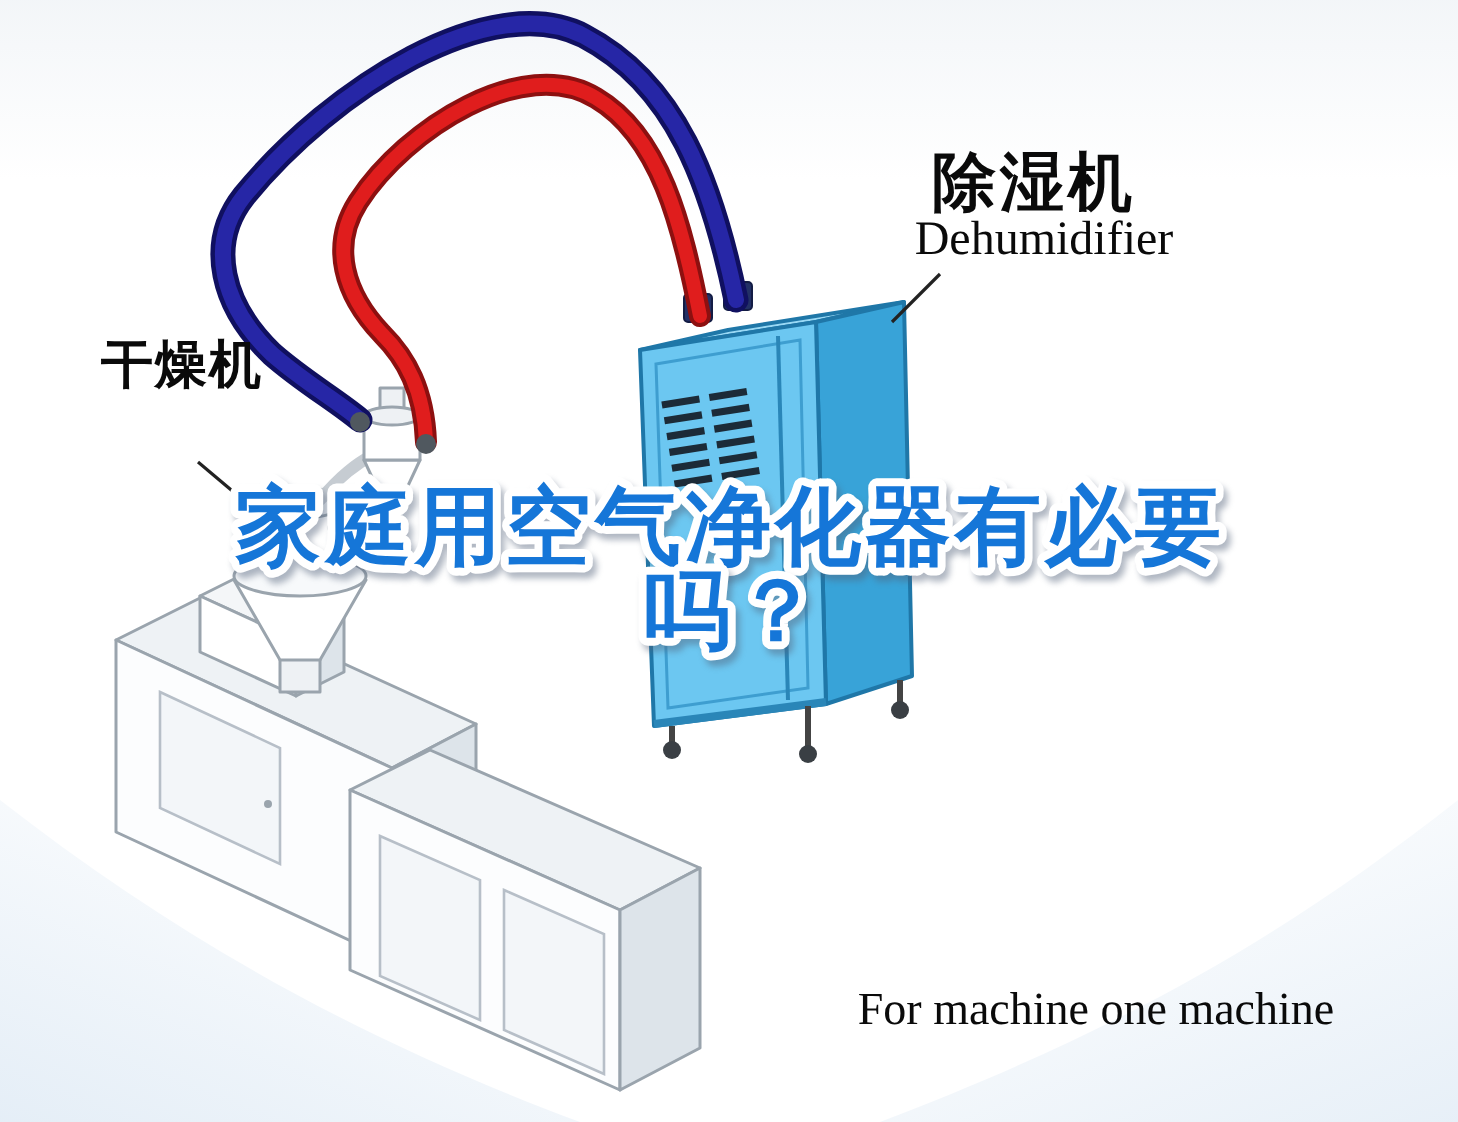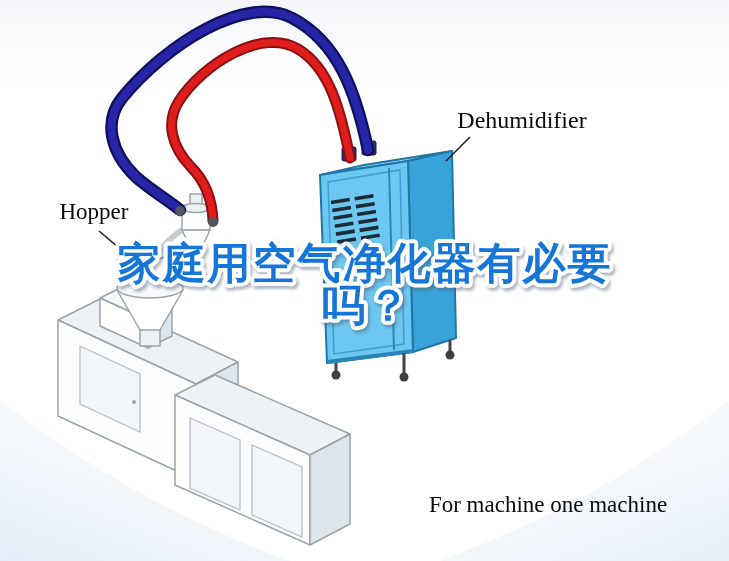--- a/index.html
+++ b/index.html
@@ -139,17 +139,18 @@
     <circle cx="180" cy="211" r="5" fill="#50585f"></circle>
     <circle cx="213" cy="222" r="5" fill="#50585f"></circle>
 
     <line x1="470" y1="137" x2="446" y2="161" stroke="#222" stroke-width="1.6"></line>
     <line x1="99" y1="231" x2="131" y2="258" stroke="#222" stroke-width="1.6"></line>
 
     <text x="365" y="278" text-anchor="middle" class="headline-text" fill="#1576d8">家庭用空气净化器有必要</text>
     <text x="367" y="320" text-anchor="middle" class="headline-text" fill="#1576d8">吗？</text>
   </svg>
 
+  <div class="label cn dehum-cn">除湿机</div>
   <div class="label en dehum-en">Dehumidifier</div>
-  <div class="label en hopper-en">Hopper</div>
+  <div class="label cn hopper-cn">干燥机</div>
 
   <div class="label en sys-en">For machine one machine</div>
 </div>
 
 </body></html>

